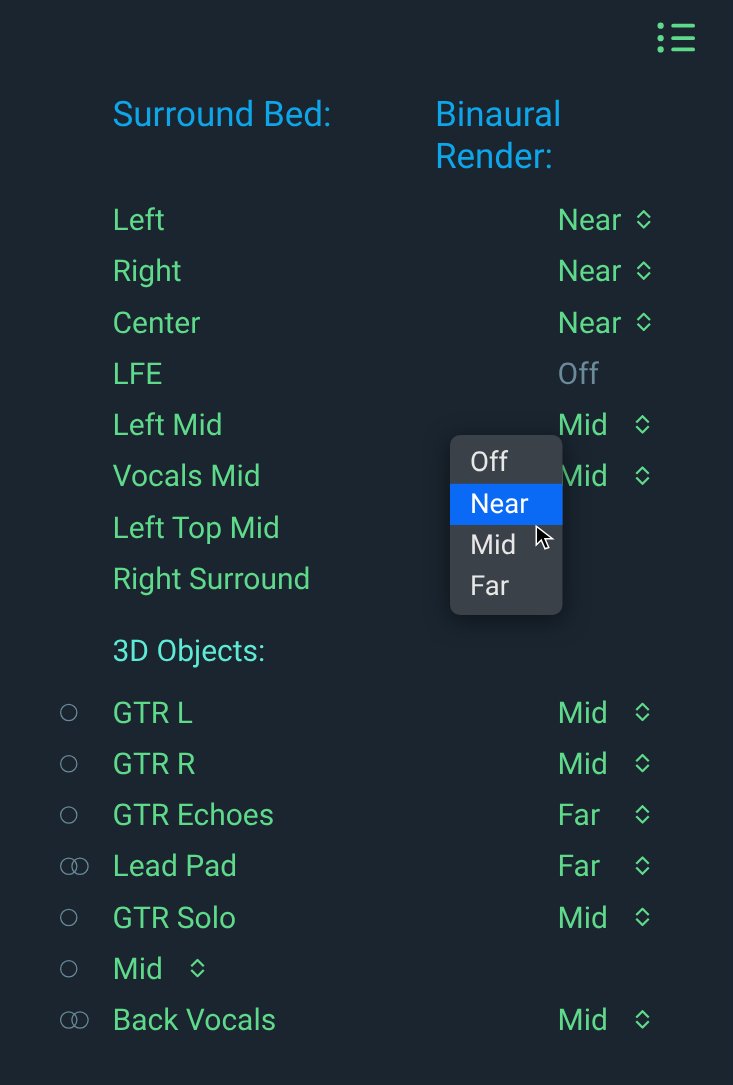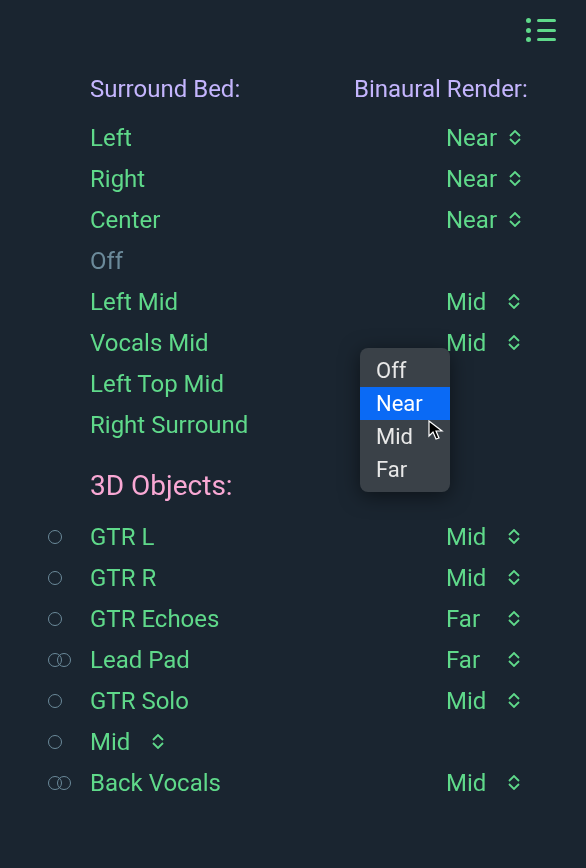--- a/index.html
+++ b/index.html
@@ -46,27 +46,27 @@
     top: 75px;
     left: 0;
     right: 0;
     padding: 0 40px 0 48px;
   }
   .header-row {
     display: flex;
     margin-bottom: 14px;
   }
   .header-label {
-    color: #c4b5fd;
-    font-size: 24px;
+    color: #0ea5e9;
+    font-size: 28px;
   }
   .header-left { width: 306px; padding-left: 42px; }
   .section-header {
-    color: #f9a8d4;
-    font-size: 28px;
+    color: #5eead4;
+    font-size: 24px;
     padding-left: 42px;
     margin-top: 24px;
     margin-bottom: 14px;
   }
   .item-row {
     display: flex;
     align-items: center;
     height: 41px;
   }
   .icon-col {
@@ -204,20 +204,21 @@
               <path d="M1 6 L6 1 L11 6" stroke="#5fd98a" stroke-width="1.8" fill="none"></path>
             </svg>
     <svg width="12" height="7">
               <path d="M1 1 L6 6 L11 1" stroke="#5fd98a" stroke-width="1.8" fill="none"></path>
             </svg>
   </span>
     </div>
       </div>
       <div class="item-row">
     <div class="icon-col"></div>
+    <div class="name-col">LFE</div>
     <div class="value-col">
       <span class="value-text off">Off</span>
 
     </div>
       </div>
       <div class="item-row">
     <div class="icon-col"></div>
     <div class="name-col">Left Mid</div>
     <div class="value-col">
       <span class="value-text">Mid</span>

